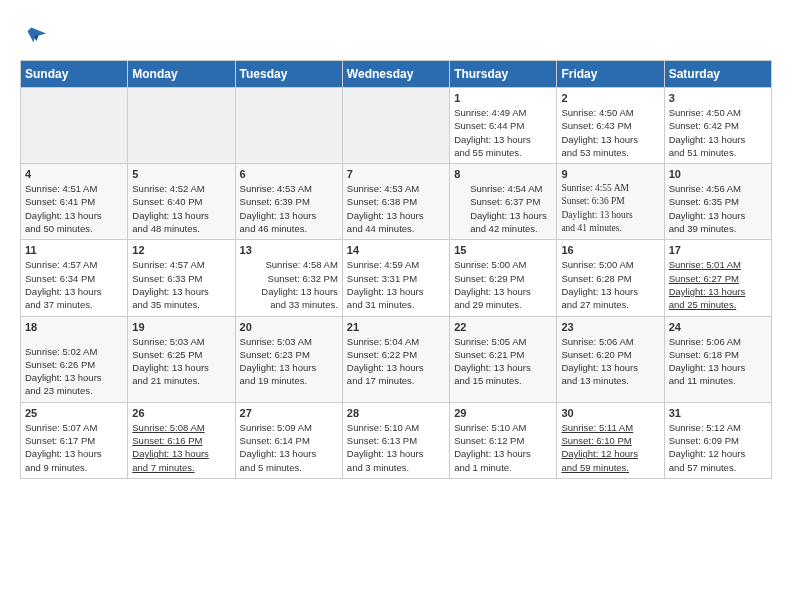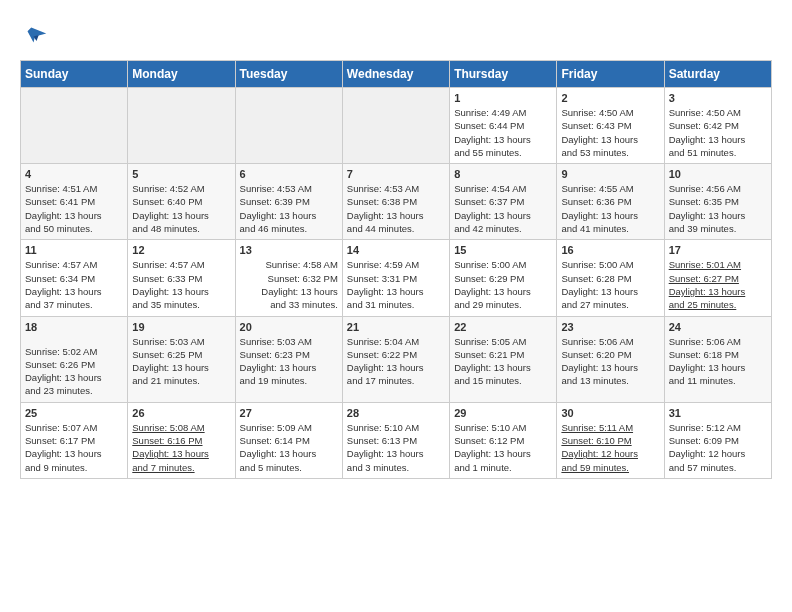--- a/index.html
+++ b/index.html
@@ -169,28 +169,28 @@
         </td>
         <td>
           <div class="day-number">7</div>
           <div class="day-info" style="white-space: pre-line;">Sunrise: 4:53 AM
 Sunset: 6:38 PM
 Daylight: 13 hours
 and 44 minutes.</div>
         </td>
         <td>
           <div class="day-number">8</div>
-          <div class="day-info" style="white-space: pre-line;">Sunrise: 4:54 AM
+          <div class="day-info" style="white-space: pre-line; margin-left: 16px;">Sunrise: 4:54 AM
 Sunset: 6:37 PM
 Daylight: 13 hours
 and 42 minutes.</div>
         </td>
         <td>
           <div class="day-number">9</div>
-          <div class="day-info" style="white-space: pre-line;">Sunrise: 4:55 AM
+          <div class="day-info" style="white-space: pre-line; font-family: Liberation Serif, serif;">Sunrise: 4:55 AM
 Sunset: 6:36 PM
 Daylight: 13 hours
 and 41 minutes.</div>
         </td>
         <td>
           <div class="day-number">10</div>
           <div class="day-info" style="white-space: pre-line;">Sunrise: 4:56 AM
 Sunset: 6:35 PM
 Daylight: 13 hours
 and 39 minutes.</div>

